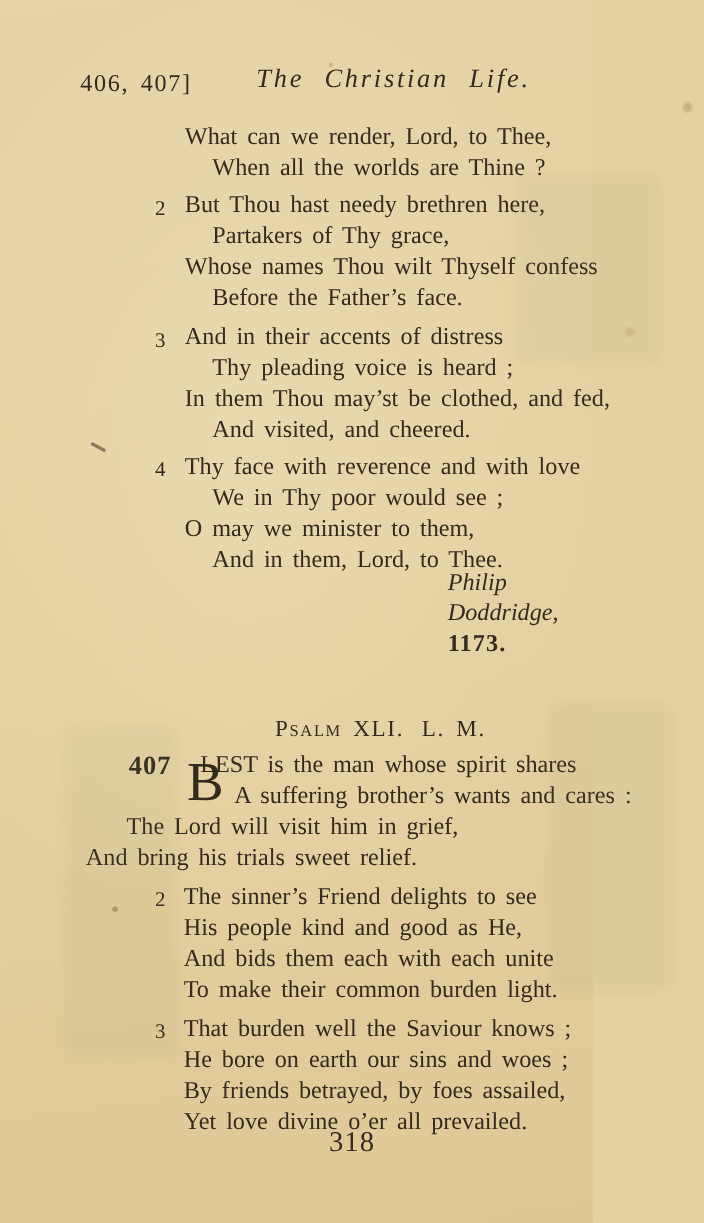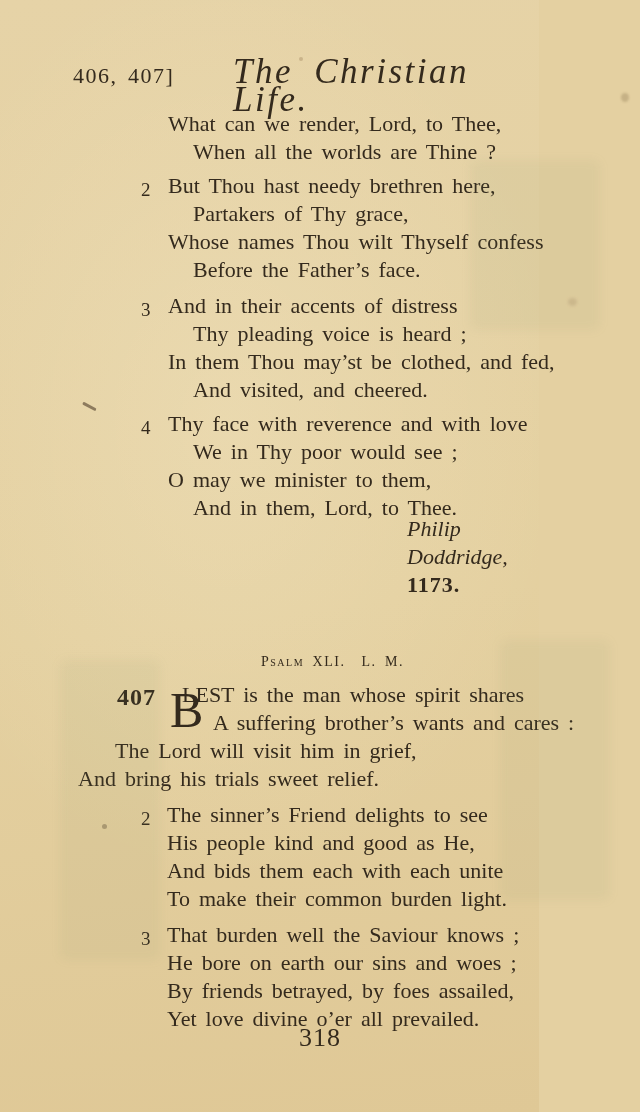--- a/index.html
+++ b/index.html
@@ -20,21 +20,21 @@
     line-height: 28px;
     word-spacing: 0.16em;
   }
   
   .hdr-ref {
     position: absolute; left: 73px; top: 62px;
     font-size: 22px; letter-spacing: 1.5px;
   }
   .hdr-title {
     position: absolute; left: 233px; top: 58px;
-    font-style: italic; font-size: 35px;
+    font-style: italic; font-size: 24px;
     letter-spacing: 2.5px; word-spacing: 10px;
   }
   
   .st { position: absolute; left: 0; width: 640px; }
   .vnum { position: absolute; left: 141px; top: 4px; font-size: 19px; }
   .cm .a { margin-left: 168px; }
   .cm .b { margin-left: 193px; }
   .lm .l { margin-left: 167px; }
   
   .hymn-no {
@@ -47,22 +47,22 @@
     font-size: 50px; line-height: 1;
   }
   .op1 { margin-left: 12px; }
   .op2 { margin-left: 43px; }
   .attr {
     position: absolute; left: 407px; top: 515px;
     font-style: italic; font-size: 22px;
   }
   .attr .year { font-style: normal; font-weight: bold; letter-spacing: 1px; }
   .psalm-heading {
-    position: absolute; left: 261px; top: 648px;
-    font-size: 14px; font-variant-caps: small-caps;
+    position: absolute; left: 250px; top: 648px;
+    font-size: 21px; font-variant-caps: small-caps;
     letter-spacing: 1.5px;
   }
   .psalm-heading .meter { margin-left: 16px; }
   .page-number {
     position: absolute; left: 0; top: 1024px; width: 640px;
     text-align: center; font-size: 26px; letter-spacing: 1px;
   }
   
   .scratch {
     position: absolute; left: 82px; top: 405px;

